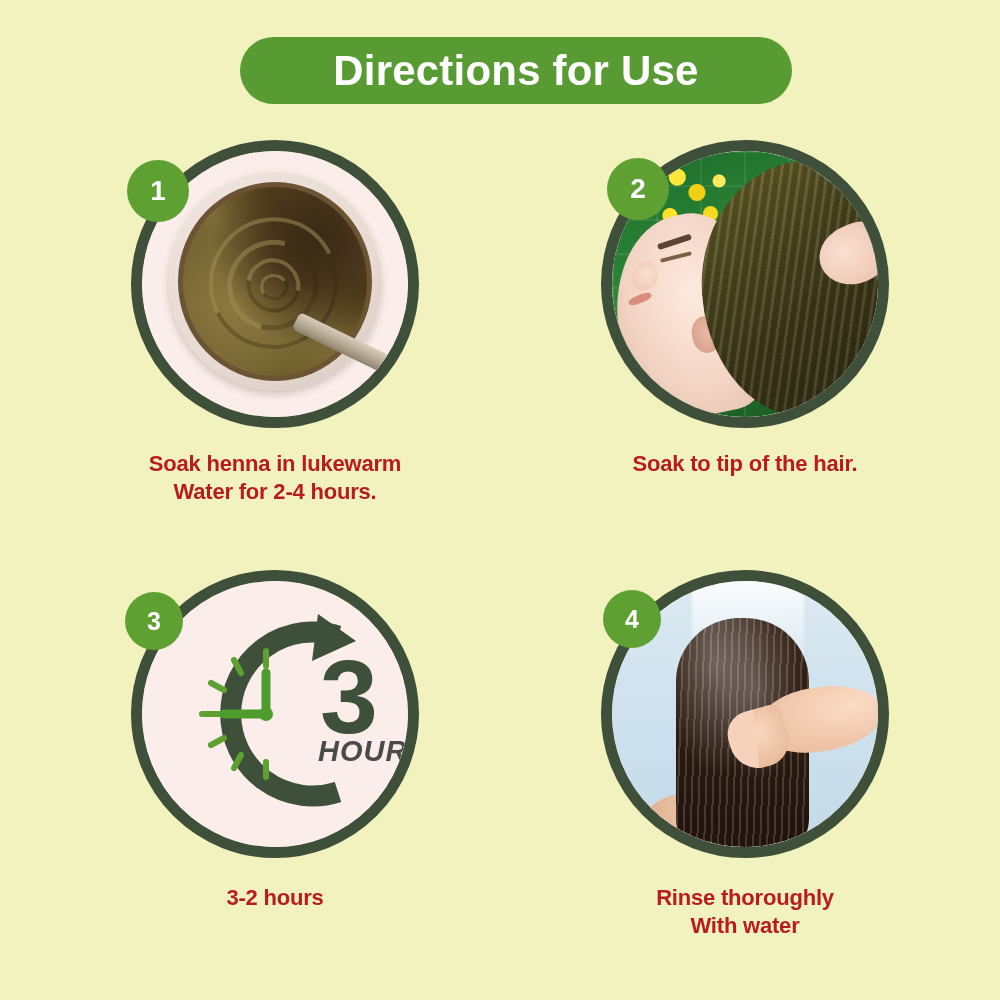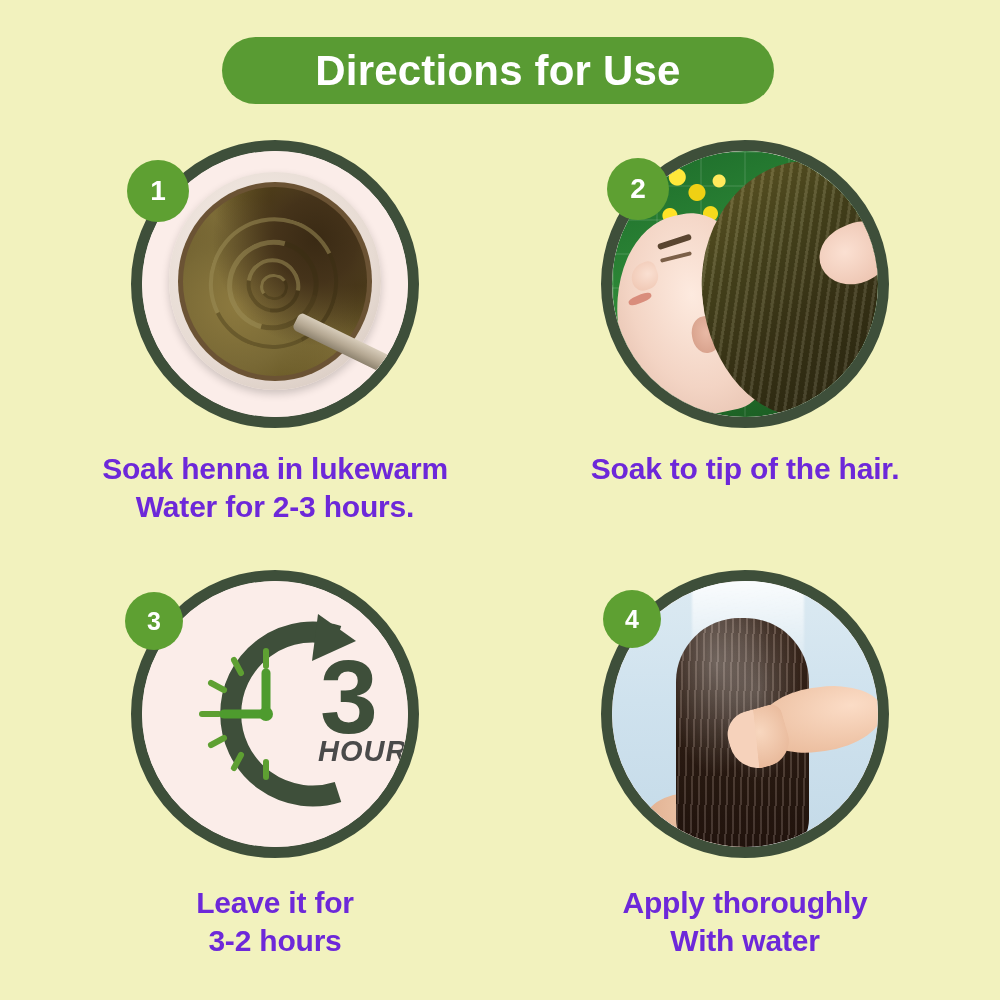--- a/index.html
+++ b/index.html
@@ -7,21 +7,21 @@
   body {
     background:#F2F2BE;
     font-family:"Liberation Sans", sans-serif;
     position:relative;
     overflow:hidden;
   }
 
   
   #title-pill{
     position:absolute;
-    left:222px; top:37px;
+    left:240px; top:37px;
     width:552px; height:67px;
     background:#599B33;
     border-radius:34px;
     display:flex; align-items:center; justify-content:center;
   }
   #title-pill .title-text{
     color:#FFFFFF;
     font-size:42px;
     font-weight:bold;
     letter-spacing:0.2px;
@@ -69,22 +69,22 @@
     z-index:6;
   }
   .step.row-b .badge{ left:-6px; top:22px; width:58px; height:58px; font-size:25px; }
   .step.col-r.row-t .badge{ left:6px; top:18px; }
   .step.col-r.row-b .badge{ left:2px; top:20px; }
 
   
   .caption{
     margin-top:22px;
     text-align:center;
-    color:#6d28d9;
-    font-size:30px;
+    color:#b91c1c;
+    font-size:22px;
     font-weight:bold;
     line-height:1.26;
     letter-spacing:-0.2px;
   }
   .step.row-b .caption{ margin-top:26px; }
 
   
   .bowl-bg{ position:absolute; inset:0; background:#FBEDE9; }
   .bowl-outer{
     position:absolute;
@@ -296,21 +296,21 @@
         </div>
         <div class="spoon"></div>
       </div>
     </div>
     <div class="badge">
       <span>1</span>
     </div>
   </div>
   <div class="caption">
     <div>Soak henna in lukewarm</div>
-    <div>Water for 2-3 hours.</div>
+    <div>Water for 2-4 hours.</div>
   </div>
 </div>
 
 <div class="step col-r row-t">
   <div class="circle-wrap">
     <div class="photo-circle">
       <div class="photo-inner">
         <div class="p2-bg"></div>
         <div class="p2-tiles"></div>
         <div class="p2-flowers"></div>
@@ -364,21 +364,20 @@
 
           <text x="176" y="180" font-family="'Liberation Sans', sans-serif" font-size="29" font-weight="bold" font-style="italic" fill="#4A4A4A" letter-spacing="1">HOURS</text>
         </svg>
       </div>
     </div>
     <div class="badge">
       <span>3</span>
     </div>
   </div>
   <div class="caption">
-    <div>Leave it for</div>
     <div>3-2 hours</div>
   </div>
 </div>
 
 <div class="step col-r row-b">
   <div class="circle-wrap">
     <div class="photo-circle">
       <div class="photo-inner">
         <div class="p4-bg"></div>
         <div class="p4-spray"></div>
@@ -386,16 +385,16 @@
         <div class="p4-hair"></div>
         <div class="p4-hand"></div>
         <div class="p4-fingers"></div>
       </div>
     </div>
     <div class="badge">
       <span>4</span>
     </div>
   </div>
   <div class="caption">
-    <div>Apply thoroughly</div>
+    <div>Rinse thoroughly</div>
     <div>With water</div>
   </div>
 </div>
 
 </body></html>

